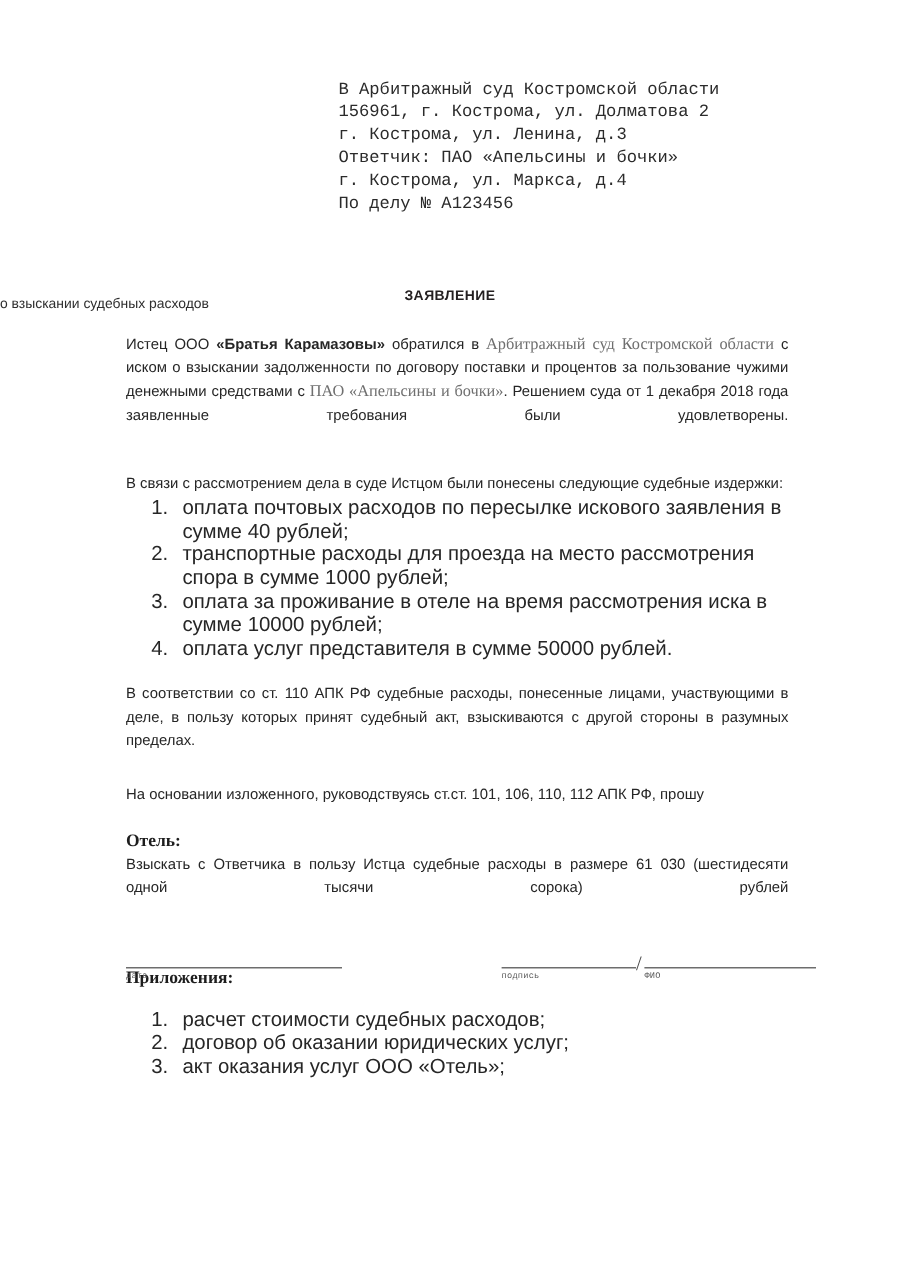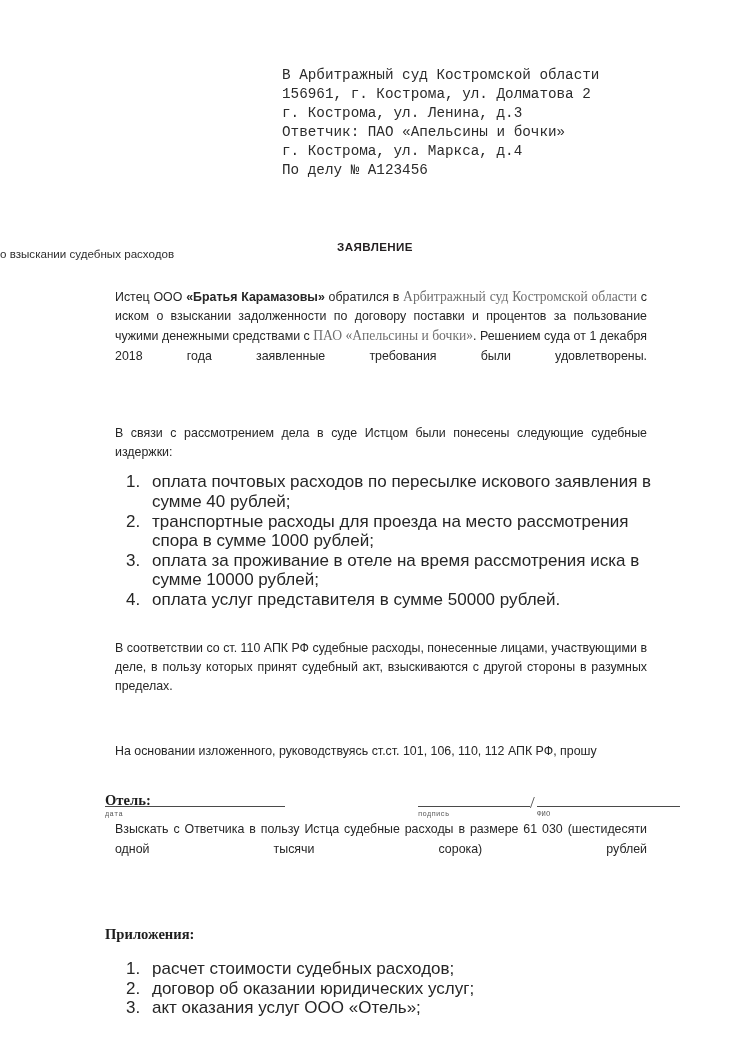--- a/index.html
+++ b/index.html
@@ -56,21 +56,21 @@
   }
 
   
   .body-area {
     position: absolute;
     left: 105px;
     top: 277px;
     width: 552px;
   }
   p.para {
-    margin: 10px;
+    margin: 0;
     font-size: 12.4px;
     line-height: 19.2px;
     text-align: justify;
     text-justify: inter-word;
     color: #262626;
   }
   p.para::after {
     content: "";
     display: inline-block;
     width: 100%;

